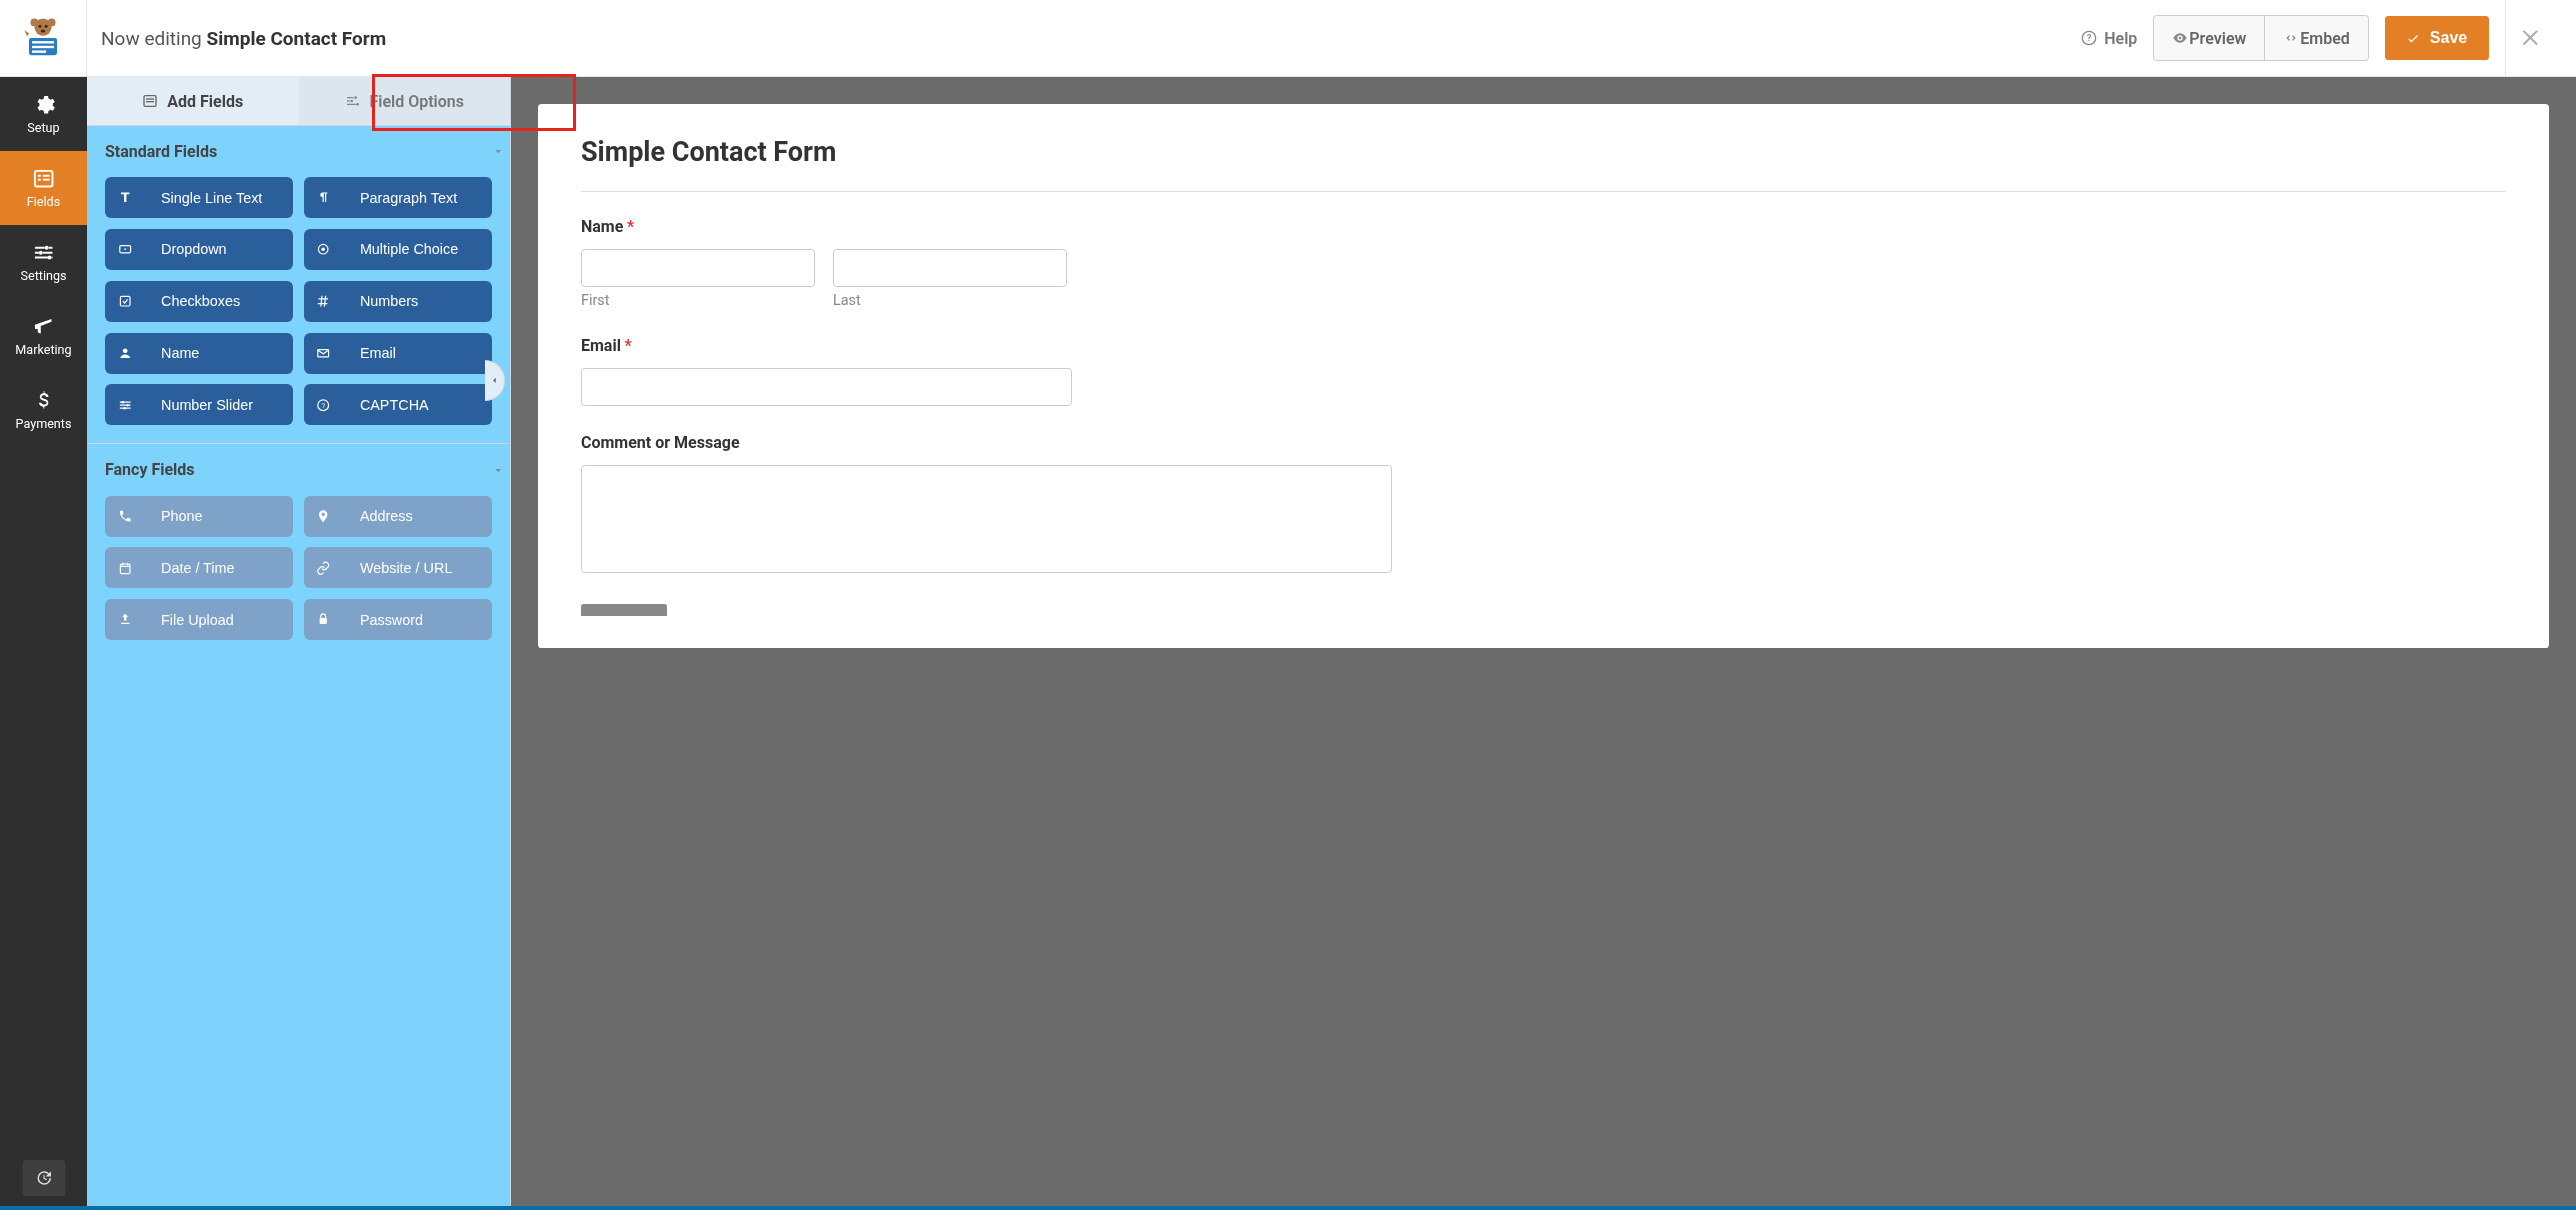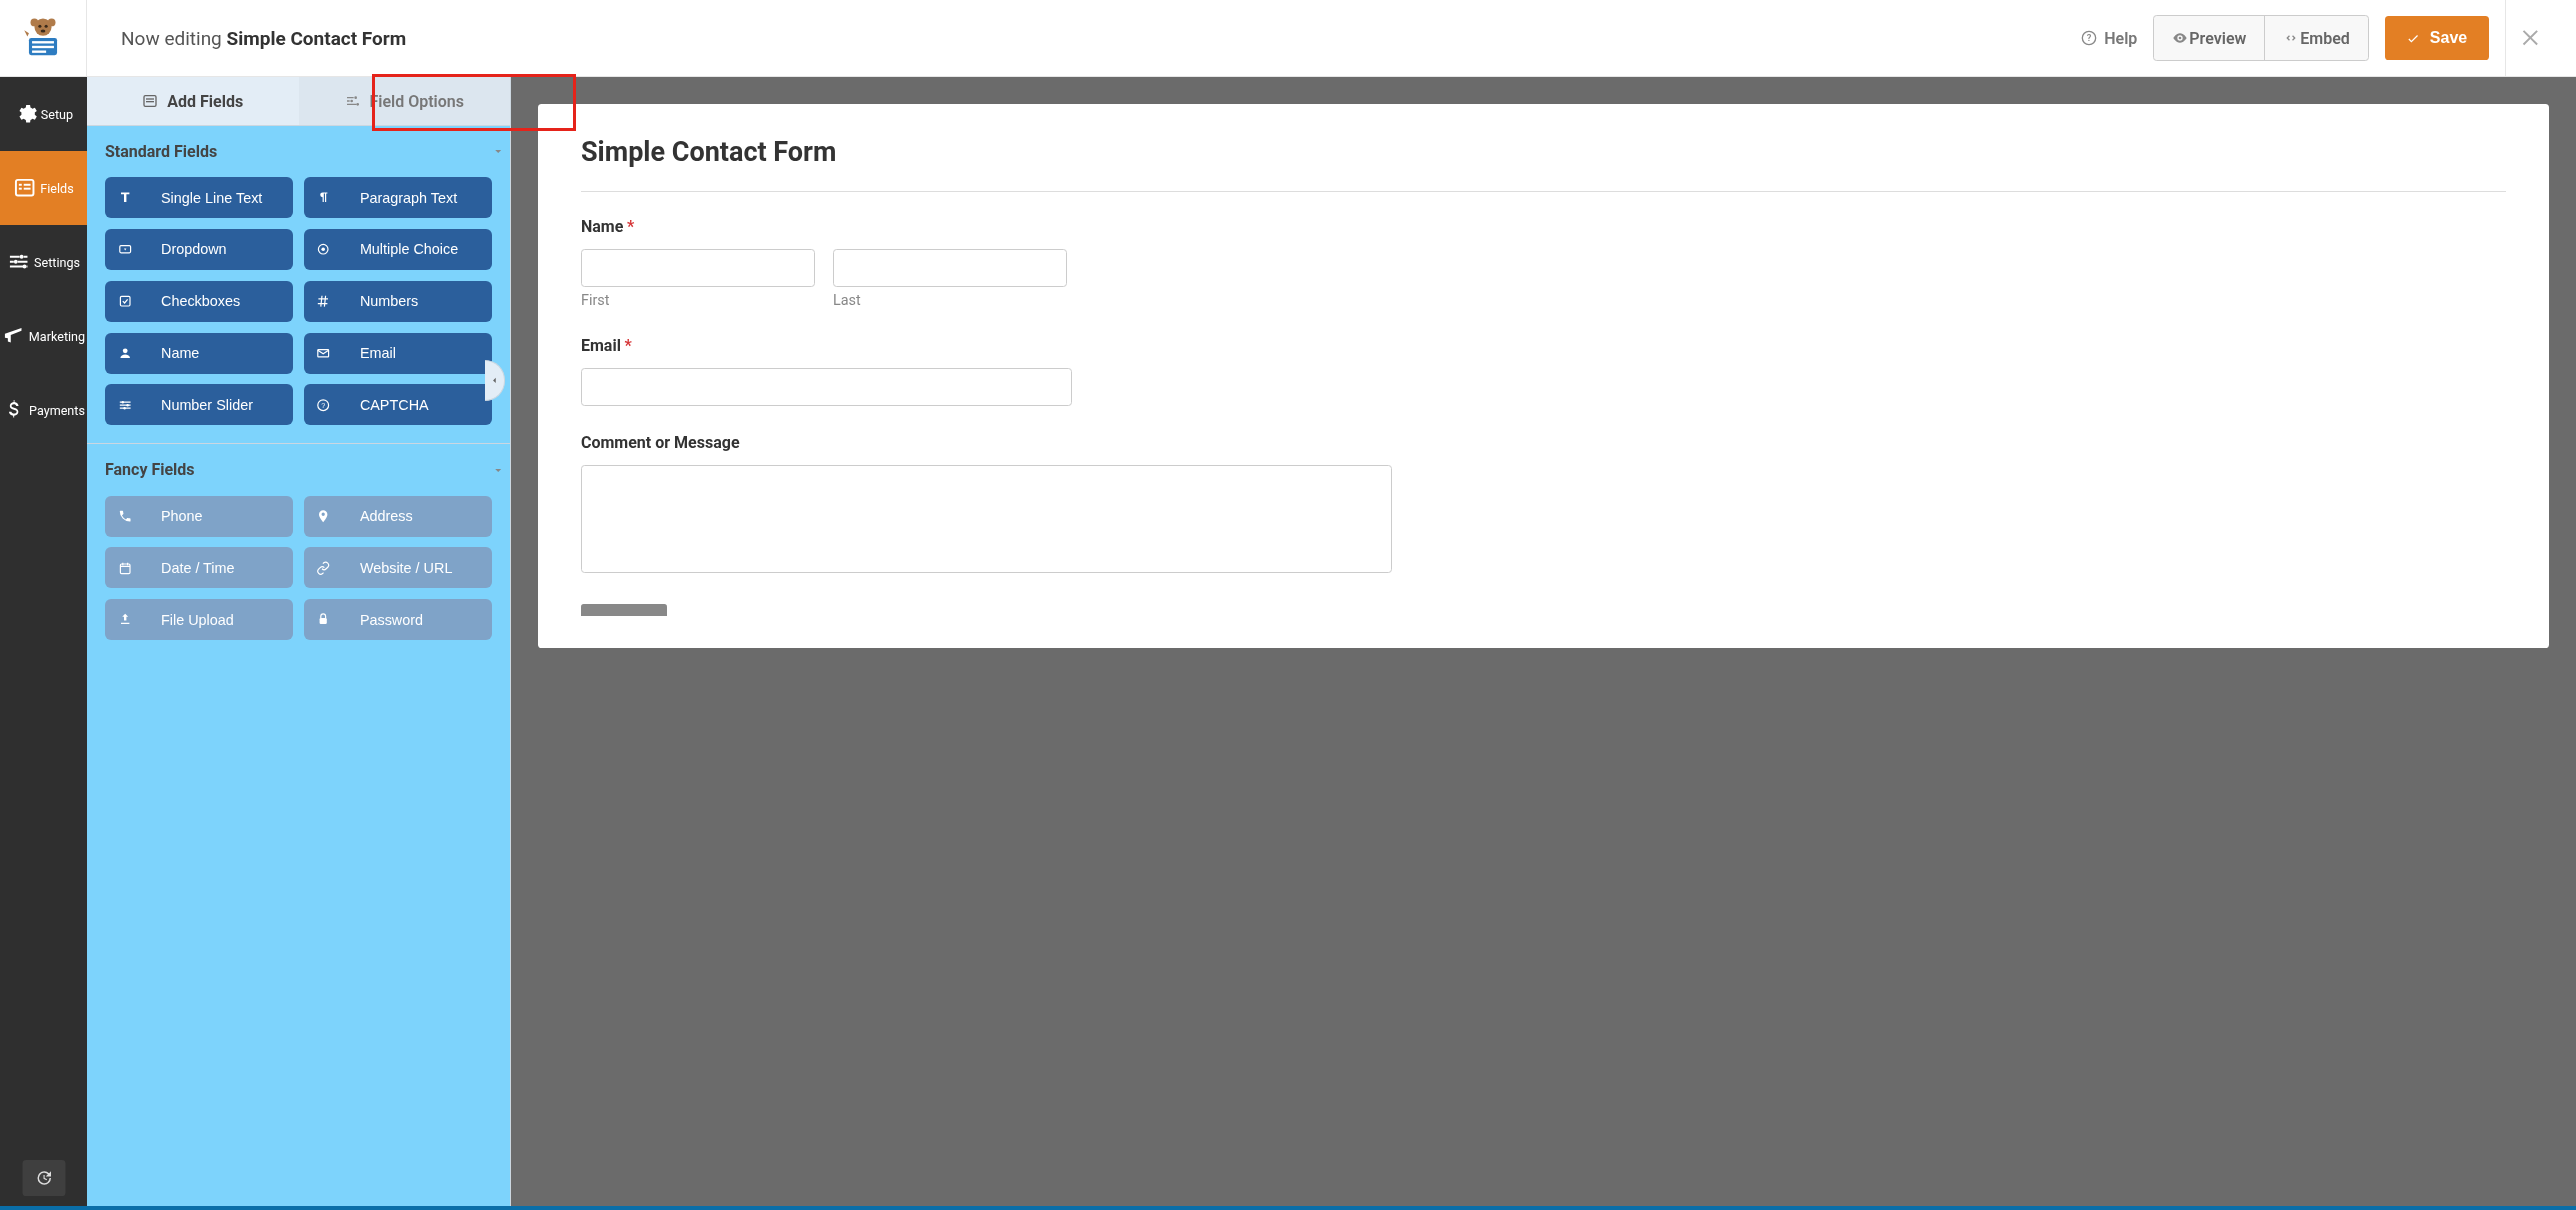--- a/index.html
+++ b/index.html
@@ -1,34 +1,34 @@
 <!DOCTYPE html>
 <html style="font-size:14.4px"><head>
 <meta charset="utf-8">
 <style>
 *{box-sizing:border-box;margin:0;padding:0}
 body{font-family:-apple-system,BlinkMacSystemFont,"Segoe UI",Roboto,Arial,sans-serif;background:#fff;color:#444;overflow:hidden}
 .app{display:flex;flex-direction:column;height:100vh;width:100vw}
 .topbar{display:flex;align-items:center;height:77px;border-bottom:0.9px solid #e6e6e6;position:relative}
 .logo-cell{width:87px;display:flex;align-items:center;justify-content:center;border-right:0.9px solid #e6e6e6;height:100%}
 .logo-svg{width:50px;height:50px}
-.editing-label{margin-left:34px;font-size:19px;color:#444}
+.editing-label{margin-left:14px;font-size:19px;color:#444}
 .editing-label .prefix{font-weight:400;color:#555}
 .editing-label .form-name{font-weight:700;color:#333}
 .topbar-right{margin-left:auto;display:flex;align-items:center;gap:16px;padding-right:18px;height:100%}
 .help-btn{display:flex;align-items:center;gap:7.2px;color:#777;font-size:16px;cursor:pointer;font-weight:600}
 .help-btn svg{width:16px;height:16px}
 .btn-group{display:flex;border:0.9px solid #ccc;border-radius:3.6px;overflow:hidden;background:#f8f8f8}
 .btn-group .gbtn{display:flex;align-items:center;gap:1px;padding:12.6px 18px;font-size:16px;color:#666;cursor:pointer;font-weight:600}
 .btn-group .gbtn+.gbtn{border-left:0.9px solid #ccc}
 .save-btn{background:#e37f24;color:#fff;border:none;border-radius:3.6px;padding:12.6px 21.6px;font-size:16px;font-weight:600;display:flex;align-items:center;gap:9px;cursor:pointer}
 .close-x{font-size:31px;color:#aaa;cursor:pointer;padding:0 14.4px;border-left:0.9px solid #e6e6e6;height:100%;display:flex;align-items:center}
 .body-row{display:flex;flex:1;min-height:0}
 .sidenav{width:87px;background:#2f2f2f;display:flex;flex-direction:column;align-items:center;position:relative}
-.sidenav .nav-item{display:flex;flex-direction:row;align-items:center;justify-content:center;width:100%;height:74px;color:#fff;font-size:12.6px;cursor:pointer;gap:3.6px}
+.sidenav .nav-item{display:flex;flex-direction:column;align-items:center;justify-content:center;width:100%;height:74px;color:#fff;font-size:12.6px;cursor:pointer;gap:3.6px}
 .sidenav .nav-item.active{background:#e37f24}
 .sidenav .nav-item svg{width:23.4px;height:23.4px;fill:#fff}
 .sidenav .history{position:absolute;bottom:14.4px;left:50%;transform:translateX(-50%);width:43px;height:36px;background:#3f3f3f;border-radius:3.6px;display:flex;align-items:center;justify-content:center;cursor:pointer}
 .sidenav .history svg{width:18px;height:18px;fill:#ddd}
 .panel{width:424px;background:#7dd3fc;display:flex;flex-direction:column;border-right:0.9px solid #ccd7e0}
 .panel-tabs{display:flex;height:49px;border-bottom:0.9px solid #ccd7e0;background:#e3edf6}
 .panel-tab{flex:1;display:flex;align-items:center;justify-content:center;gap:9px;font-size:16px;font-weight:700;color:#444;cursor:pointer}
 .panel-tab .ticon{width:16px;height:16px;fill:#666}
 .panel-tab.active{background:#e3edf6}
 .panel-tab.inactive{color:#777;font-weight:600;background:#dce6ef}

